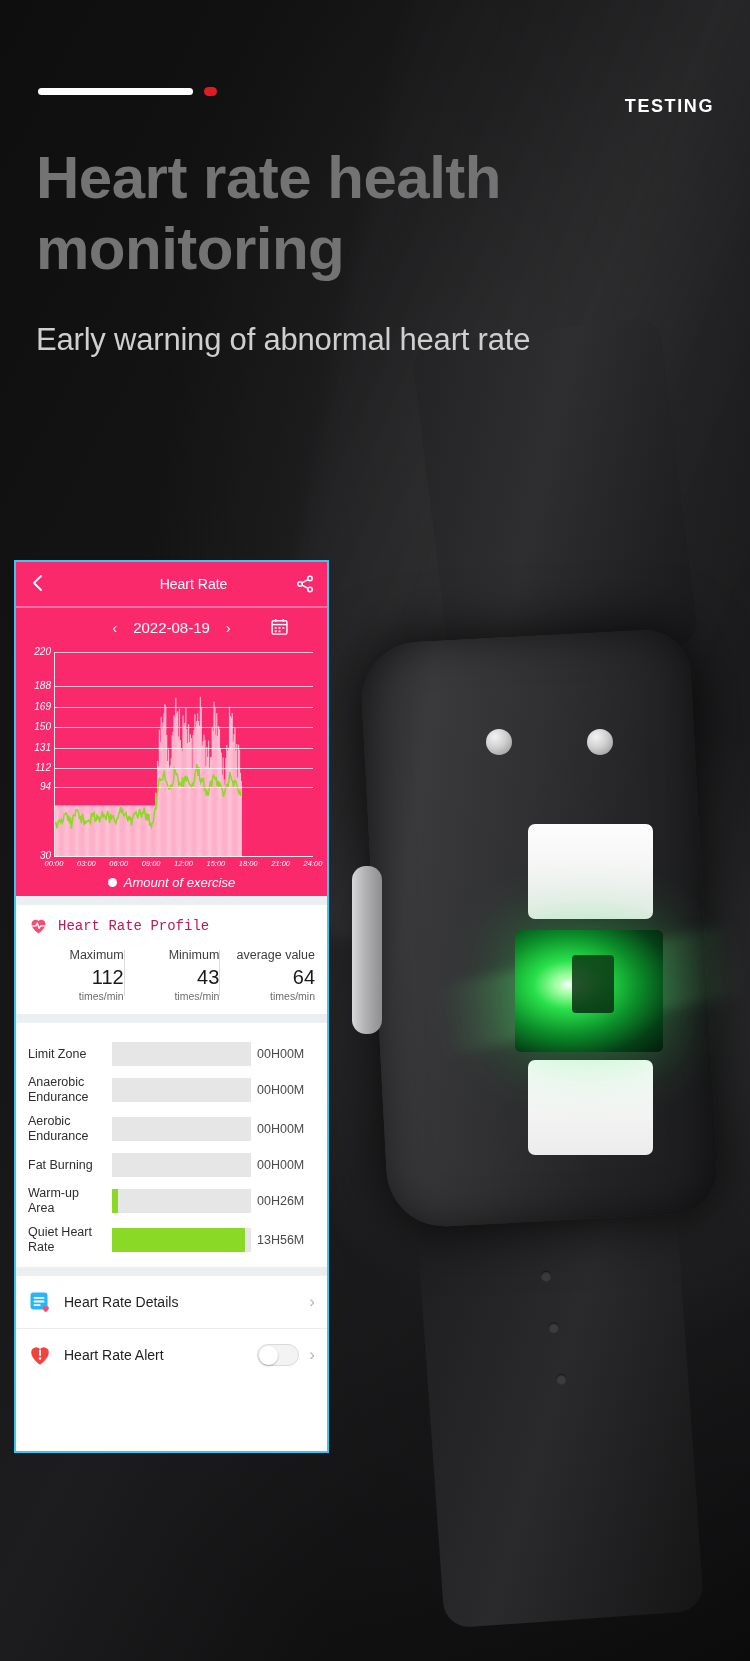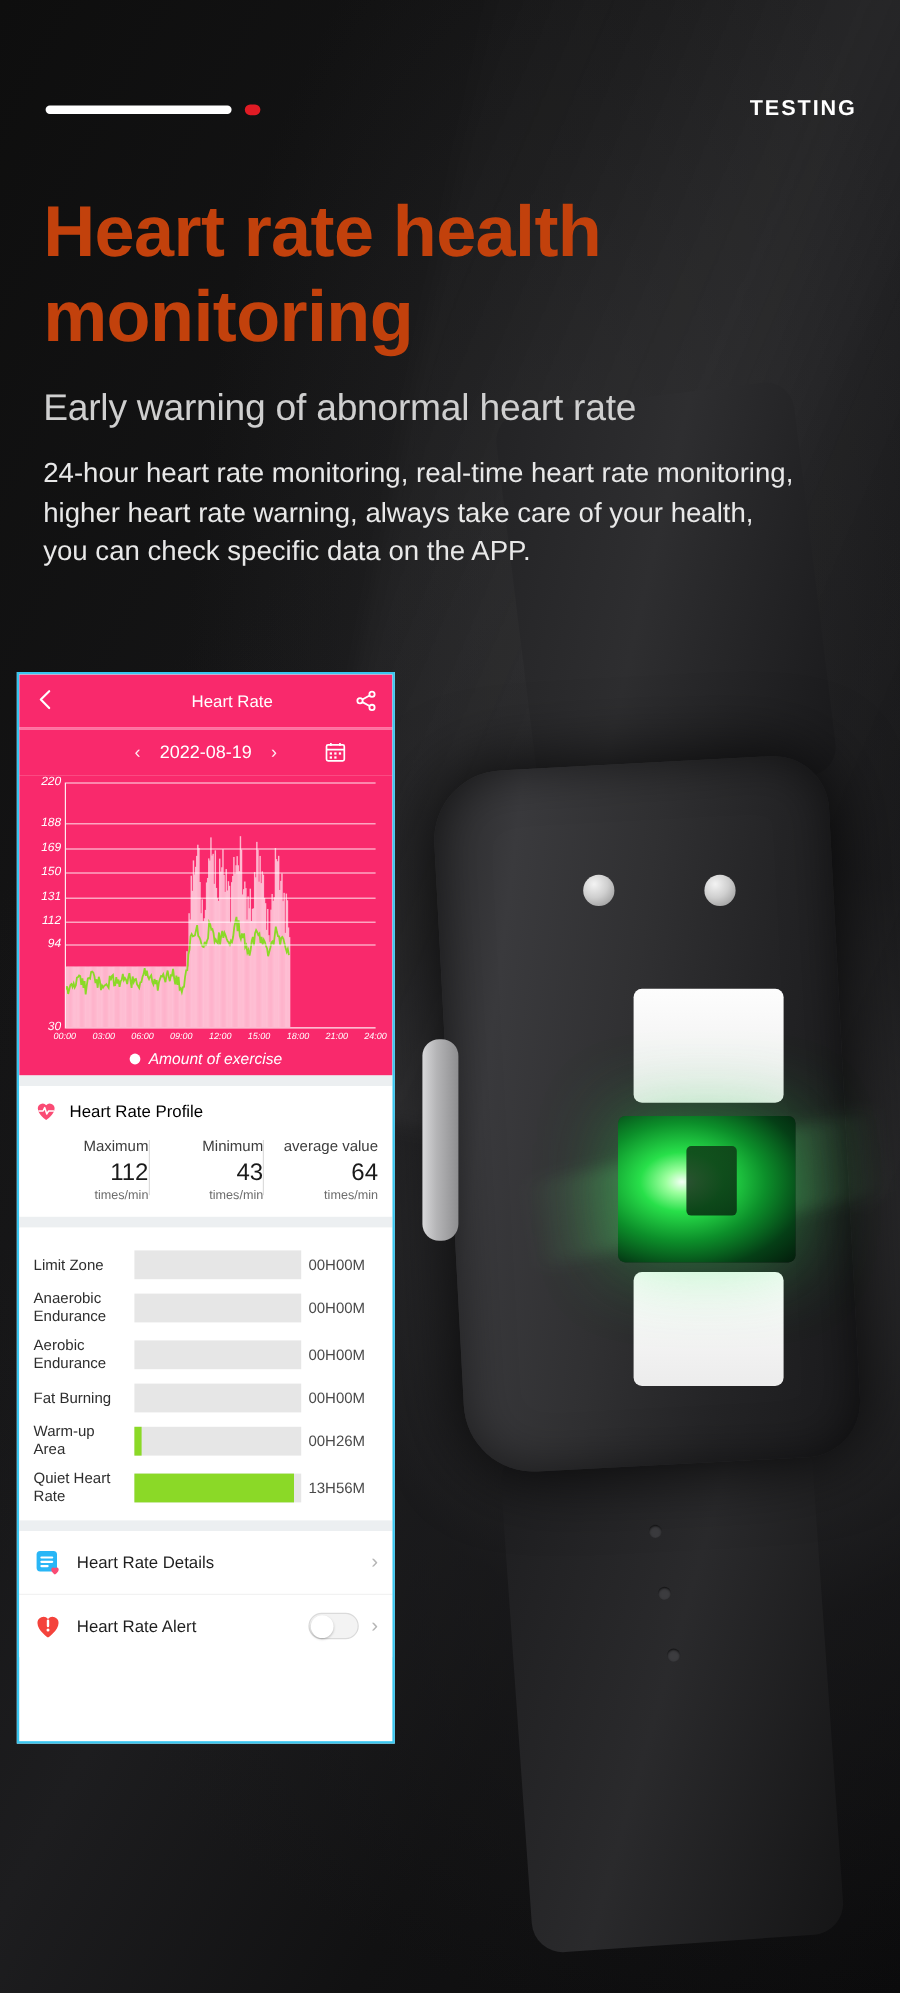--- a/index.html
+++ b/index.html
@@ -113,29 +113,29 @@
     position: absolute; left: 38px; top: 10px;
     width: 155px; height: 7px; border-radius: 4px;
     background: #ffffff;
   }
   .progress-dot {
     position: absolute; left: 204px; top: 9px;
     width: 13px; height: 9px; border-radius: 5px;
     background: #e01b24;
   }
   .testing-label {
-    position: absolute; right: 36px; top: 2px;
+    position: absolute; right: 36px; top: 18px;
     color: #ffffff;
     font-size: 18px; font-weight: bold; letter-spacing: 1.6px;
   }
 
   
   .headline {
-    position: absolute; left: 36px; top: 158px; width: 640px;
-    color: #c2410c;
+    position: absolute; left: 36px; top: 143px; width: 640px;
+    color: #737373;
     font-size: 60px; font-weight: bold; line-height: 1.18;
     letter-spacing: -0.5px;
   }
   .subhead {
     position: absolute; left: 36px; top: 322px; width: 650px;
     color: #cfcfcf;
     font-size: 31px; font-weight: normal; letter-spacing: -0.2px;
   }
   .bodytext {
     position: absolute; left: 36px; top: 378px; width: 630px;
@@ -217,21 +217,21 @@
     display: flex; align-items: center; justify-content: center;
     gap: 7px; padding-top: 2px;
   }
   .legend .dot { width: 9px; height: 9px; border-radius: 50%; background: #ffffff; }
   .legend .ltxt { color: #ffffff; font-size: 13px; }
 
   
   .gap { height: 9px; background: #eceff1; }
   .card { background: #ffffff; padding: 10px 12px 12px 12px; }
   .card-title-row { display: flex; align-items: center; gap: 9px; }
-  .card-title { font-size: 14px; color: #000000; }
+  .card-title { font-size: 14px; color: #be185d; font-family: Liberation Mono, monospace; }
 
   .profile-grid {
     display: flex; margin-top: 12px; text-align: center;
   }
   .profile-col { flex: 1; position: relative; text-align: right; }
   .profile-col + .profile-col::before {
     content: ""; position: absolute; left: 0; top: 2px; bottom: 6px; width: 1px;
     background: #dcdcdc;
   }
   .profile-label { font-size: 12.5px; color: #3d3d3d; }
@@ -298,21 +298,20 @@
   <div class="watch-dark-chip"></div>
 
   <div class="topbar">
     <div class="progress-track"></div>
     <div class="progress-dot"></div>
     <div class="testing-label">TESTING</div>
   </div>
 
   <div class="headline">Heart rate health monitoring</div>
   <div class="subhead">Early warning of abnormal heart rate</div>
-  <div class="bodytext">24-hour heart rate monitoring, real-time heart rate monitoring, higher heart rate warning, always take care of your health, you can check specific data on the APP.</div>
 
   <div class="app">
 
     <div class="app-header">
       <span class="hdr-back">
         <svg viewBox="0 0 20 20" width="20" height="20" fill="none" stroke="#ffffff" stroke-width="1.8" stroke-linecap="round" stroke-linejoin="round">
           <polyline points="13,3 6,10 13,17"></polyline>
         </svg>
       </span>
       <span class="title">Heart Rate</span>

